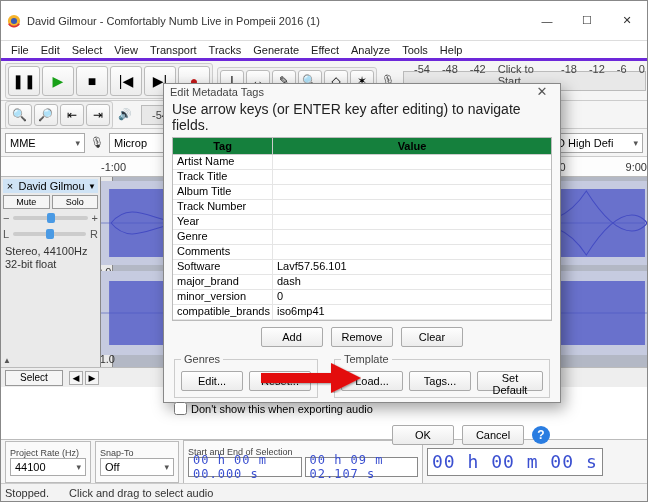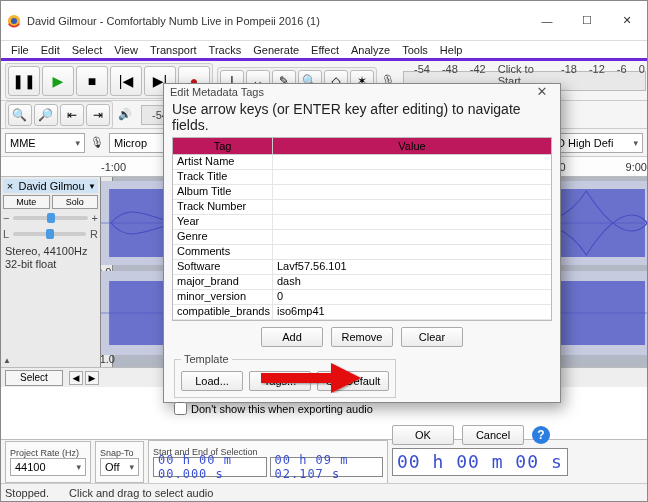--- a/index.html
+++ b/index.html
@@ -53,21 +53,21 @@
   .timefield { height:20px; background:#fff; border:1px solid #888; font-family:"Consolas",monospace; font-size:12px; letter-spacing:1px; color:#3a4fd0; padding:0 4px; display:flex; align-items:center; }
   .timefield.big { font-size:18px; height:28px;text-align:right;}
   .status { position:absolute; left:0; right:0; bottom:0; height:18px; background:#f3f3f3; border-top:1px solid #ccc; display:flex; align-items:center; font-size:10px; color:#333; padding:0 4px; gap:20px;}
   
   .modal { position:absolute; left:162px; top:82px; width:398px; height:320px; background:#f8f8f8; border:1px solid #888; box-shadow:4px 6px 14px rgba(0,0,0,.35); display:flex; flex-direction:column; }
   .modal .mtitle { height:24px; display:flex; align-items:center; padding:0 6px; font-size:11px; color:#444;}
   .modal .mtitle .spacer{flex:1;}
   .modal .mtitle .x { width:24px; text-align:center; color:#555; font-size:13px;}
   .modal .hint { padding:2px 8px 4px; font-size:14px; color:#222;}
   .mtable { margin:0 8px; border:1px solid #bbb; background:#fff; }
-  .mtable .hdr { display:flex; background:#be185d; border-bottom:1px solid #ccc; font-size:11px; font-weight:400;}
+  .mtable .hdr { display:flex; background:#15803d; border-bottom:1px solid #ccc; font-size:11px; font-weight:700;}
   .mtable .hdr .c1 { width:100px; padding:2px 4px; border-right:1px solid #ccc; text-align:center;}
   .mtable .hdr .c2 { flex:1; padding:2px 4px; text-align:center;}
   .mtable .row { display:flex; border-bottom:1px solid #e5e5e5; font-size:10.5px; height:15px;}
   .mtable .row .c1 { width:100px; padding:0 4px; border-right:1px solid #e5e5e5;}
   .mtable .row .c2 { flex:1; padding:0 4px;}
   .btnrow { display:flex; gap:8px; justify-content:center; padding:6px 0;}
   .wbtn { min-width:62px; height:20px; border:1px solid #aaa; background:linear-gradient(#fefefe,#ececec); font-size:11px; border-radius:2px; padding:0 8px;}
   .fieldsets { display:flex; gap:16px; padding:0 10px;}
   fieldset { border:1px solid #ccc; padding:4px 6px 6px; font-size:10px;}
   fieldset legend { padding:0 3px; color:#444;}
@@ -254,21 +254,21 @@
     </div>
 </div>
 
 <div class="bottom">
   <div class="bbox" style="width:86px">
     <span class="lbl">Project Rate (Hz)</span>
     <div class="dropdown" style="height:18px">
         <span>44100</span>
       </div>
   </div>
-  <div class="bbox" style="width:49px">
+  <div class="bbox" style="width:84px">
     <span class="lbl">Snap-To</span>
     <div class="dropdown" style="height:18px">
         <span>Off</span>
       </div>
   </div>
   <div class="bbox" style="flex:0 0 240px">
     <span class="lbl">Start and End of Selection</span>
     <div style="display:flex; gap:3px">
       <div class="timefield">00 h 00 m 00.000 s</div>
       <div class="timefield">00 h 09 m 02.107 s</div>
@@ -340,20 +340,27 @@
           <div class="c2">iso6mp41</div>
         </div>
       </div>
   </div>
   <div class="btnrow">
     <button class="wbtn">Add</button>
     <button class="wbtn">Remove</button>
     <button class="wbtn">Clear</button>
   </div>
   <div class="fieldsets">
+    <fieldset>
+      <legend>Genres</legend>
+      <div class="btnrow">
+        <button class="wbtn">Edit...</button>
+        <button class="wbtn">Reset...</button>
+      </div>
+    </fieldset>
     <fieldset>
       <legend>Template</legend>
       <div class="btnrow">
         <button class="wbtn">Load...</button>
         <button class="wbtn">Tags...</button>
         <button class="wbtn">Set Default</button>
       </div>
     </fieldset>
   </div>
   <label class="chkrow">

